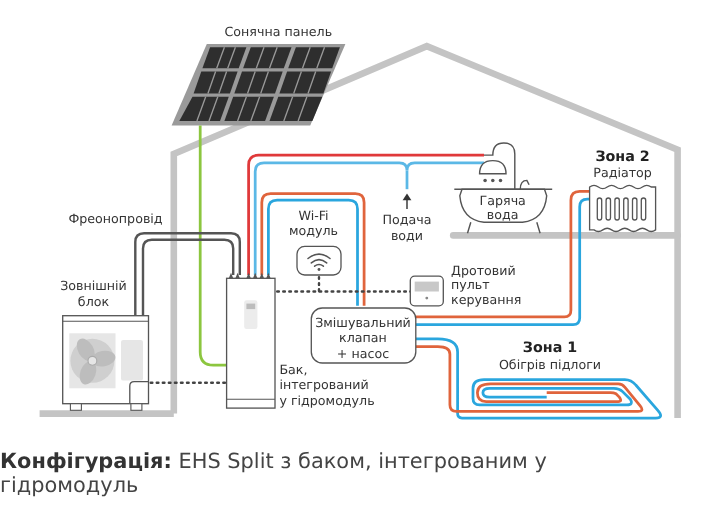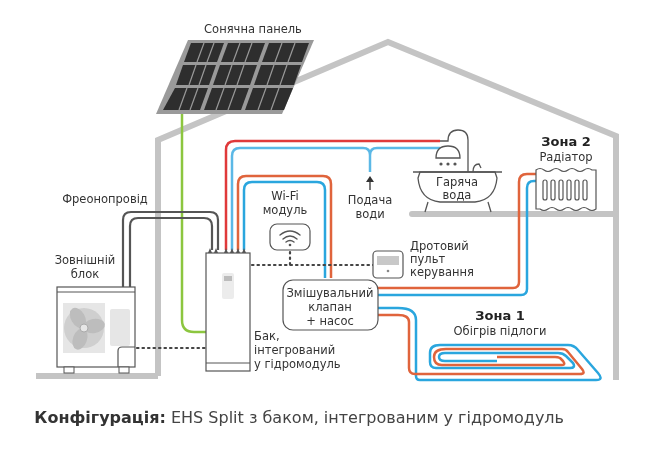--- a/index.html
+++ b/index.html
@@ -1,20 +1,20 @@
 <!DOCTYPE html>
 <html><head>
 <meta charset="utf-8">
 <style>
   html, body { margin: 0; padding: 0; background: #ffffff; }
   body { width: 655px; height: 474px; overflow: hidden; position: relative; font-family: "DejaVu Sans", sans-serif; }
   #diagram { position: absolute; left: 0; top: 0; width: 655px; height: 474px; }
   .lbl { font-family: "DejaVu Sans", sans-serif; font-size: 11.5px; fill: #333333; }
   .lbl-zone { font-family: "DejaVu Sans", sans-serif; font-size: 13px; font-weight: bold; fill: #222222; }
-  .caption { position: absolute; left: 0; width: 564px; top: 408px; text-align: right; font-family: "DejaVu Sans", sans-serif; font-size: 16px; color: #444444; }
+  .caption { position: absolute; left: 0; width: 564px; top: 408px; text-align: left; font-family: "DejaVu Sans", sans-serif; font-size: 19px; color: #444444; }
   .caption b { color: #333333; font-weight: bold; }
 </style>
 </head>
 <body>
 
 <svg id="diagram" viewBox="0 0 655 474" xmlns="http://www.w3.org/2000/svg">
 
   <g fill="none" stroke="#c4c4c4" stroke-width="6" stroke-linejoin="miter">
     <polyline points="158,376 158,140 388,42 616,136 616,380"></polyline>
     <line x1="412" y1="214" x2="616" y2="214" stroke-linecap="round"></line>

